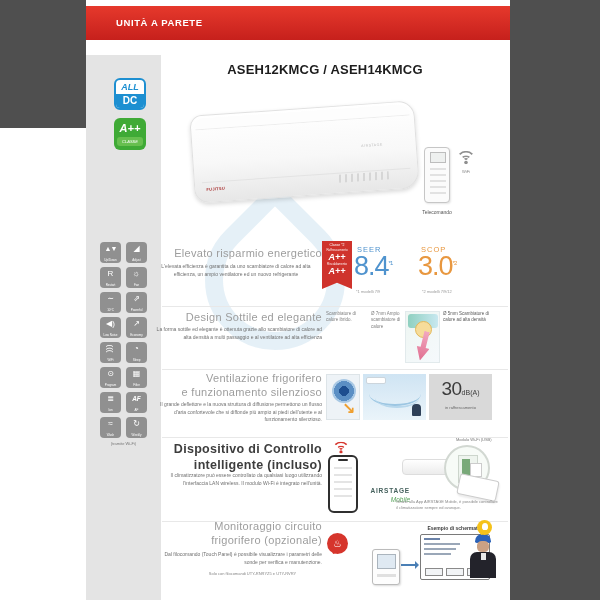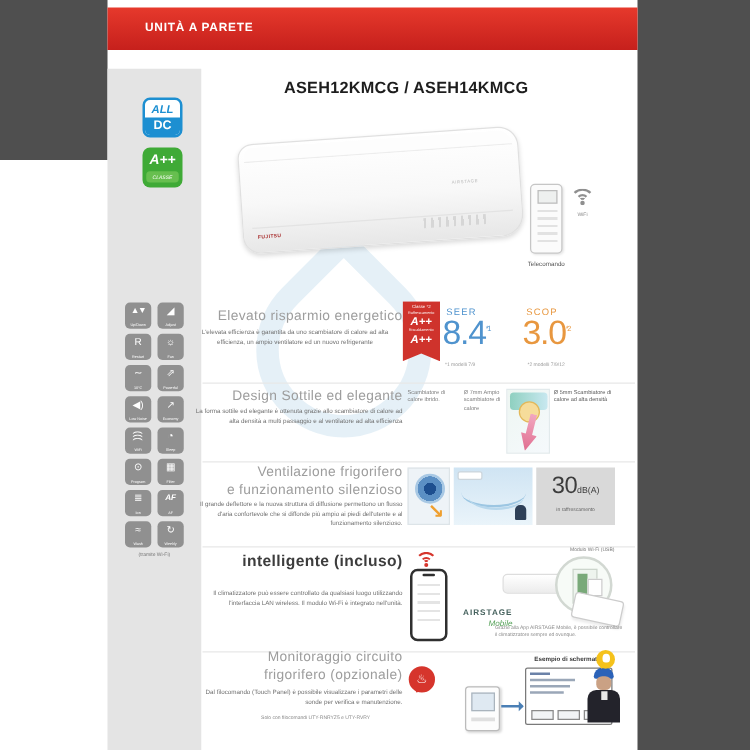--- a/index.html
+++ b/index.html
@@ -334,20 +334,21 @@
     <span class="nn" data-name="noise-note">in raffrescamento</span>
   </div>
 
   <span class="wifi rwifi-red" data-name="wifi-icon-red">
       <i class="w1"></i>
       <i class="w2"></i>
       <i class="w3"></i>
       <i class="wd"></i>
     </span>
   <div class="abs col s4h" data-name="section-control-heading">
+    <div class="sec-h dark">Dispositivo di Controllo</div>
     <div class="sec-h dark">intelligente (incluso)</div>
   </div>
   <div class="abs col sec-b s4b" data-name="section-control-body">Il climatizzatore può essere controllato da qualsiasi luogo utilizzando l'interfaccia LAN wireless. Il modulo Wi-Fi è integrato nell'unità.</div>
   <div class="abs phone" data-name="smartphone-image">
     <div class="pn"></div>
     <div class="pl" data-name="app-screen"></div>
   </div>
   <div class="abs appname" data-name="app-name">AIRSTAGE</div>
   <div class="abs appsub" data-name="app-subname">Mobile</div>
   <div class="abs unit-s" data-name="indoor-unit-small-image"></div>

